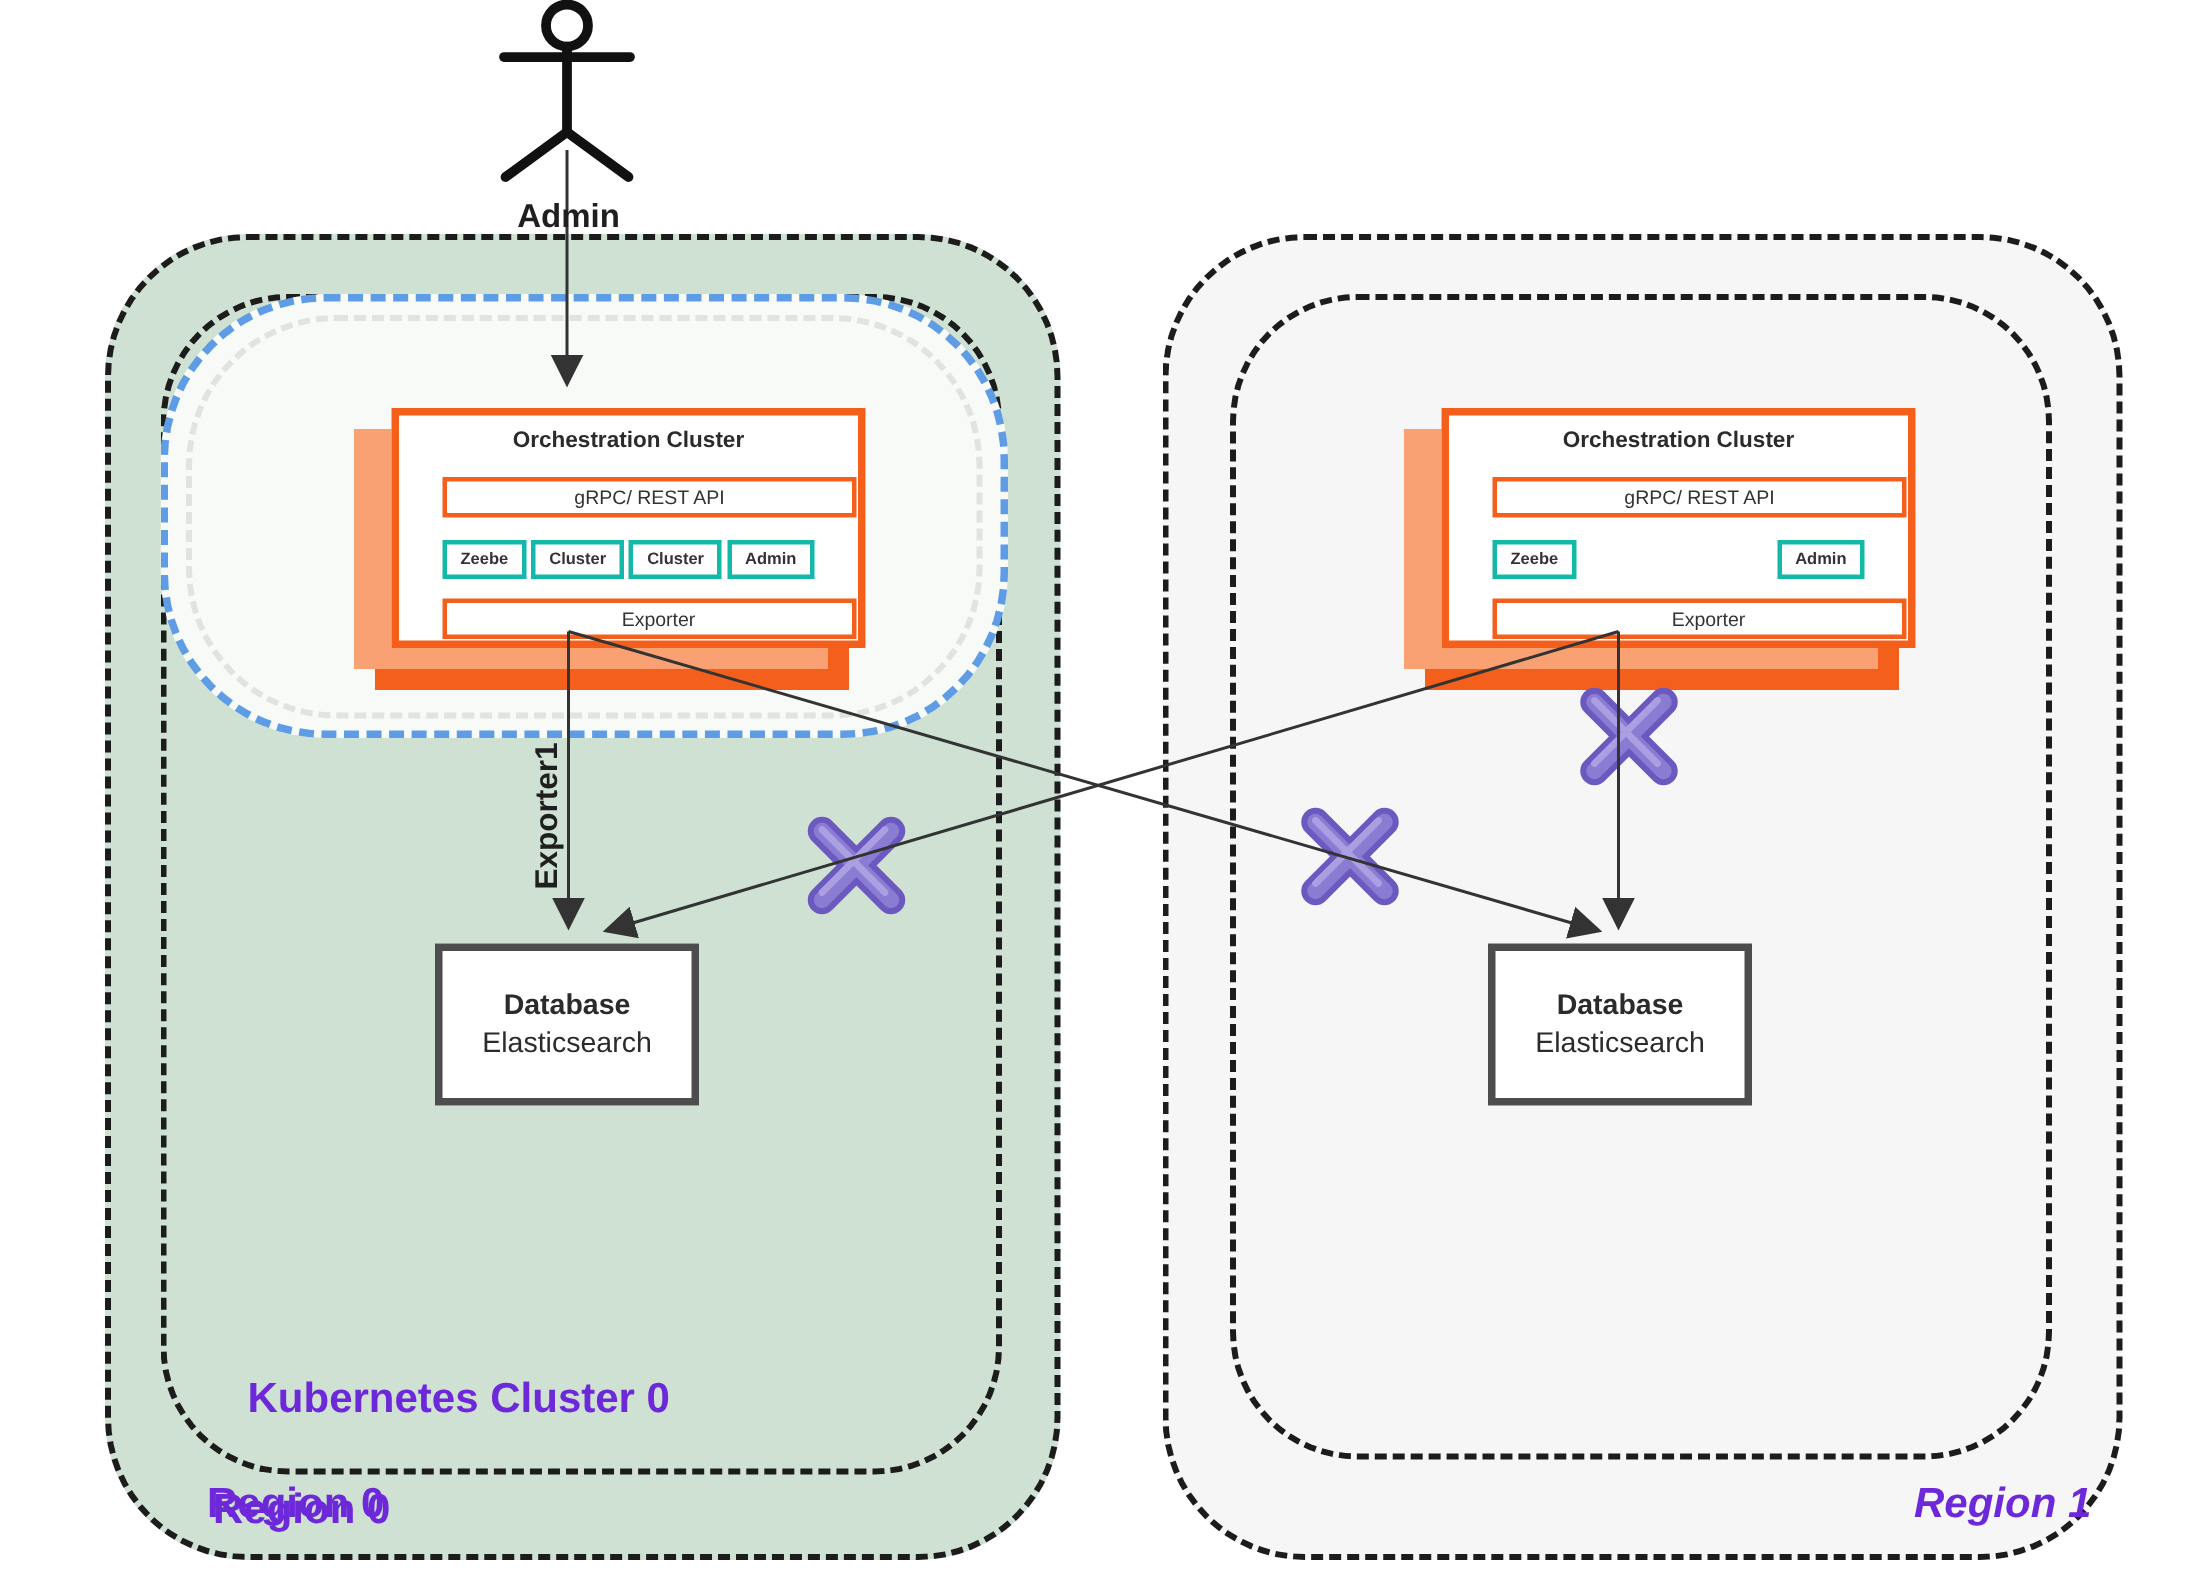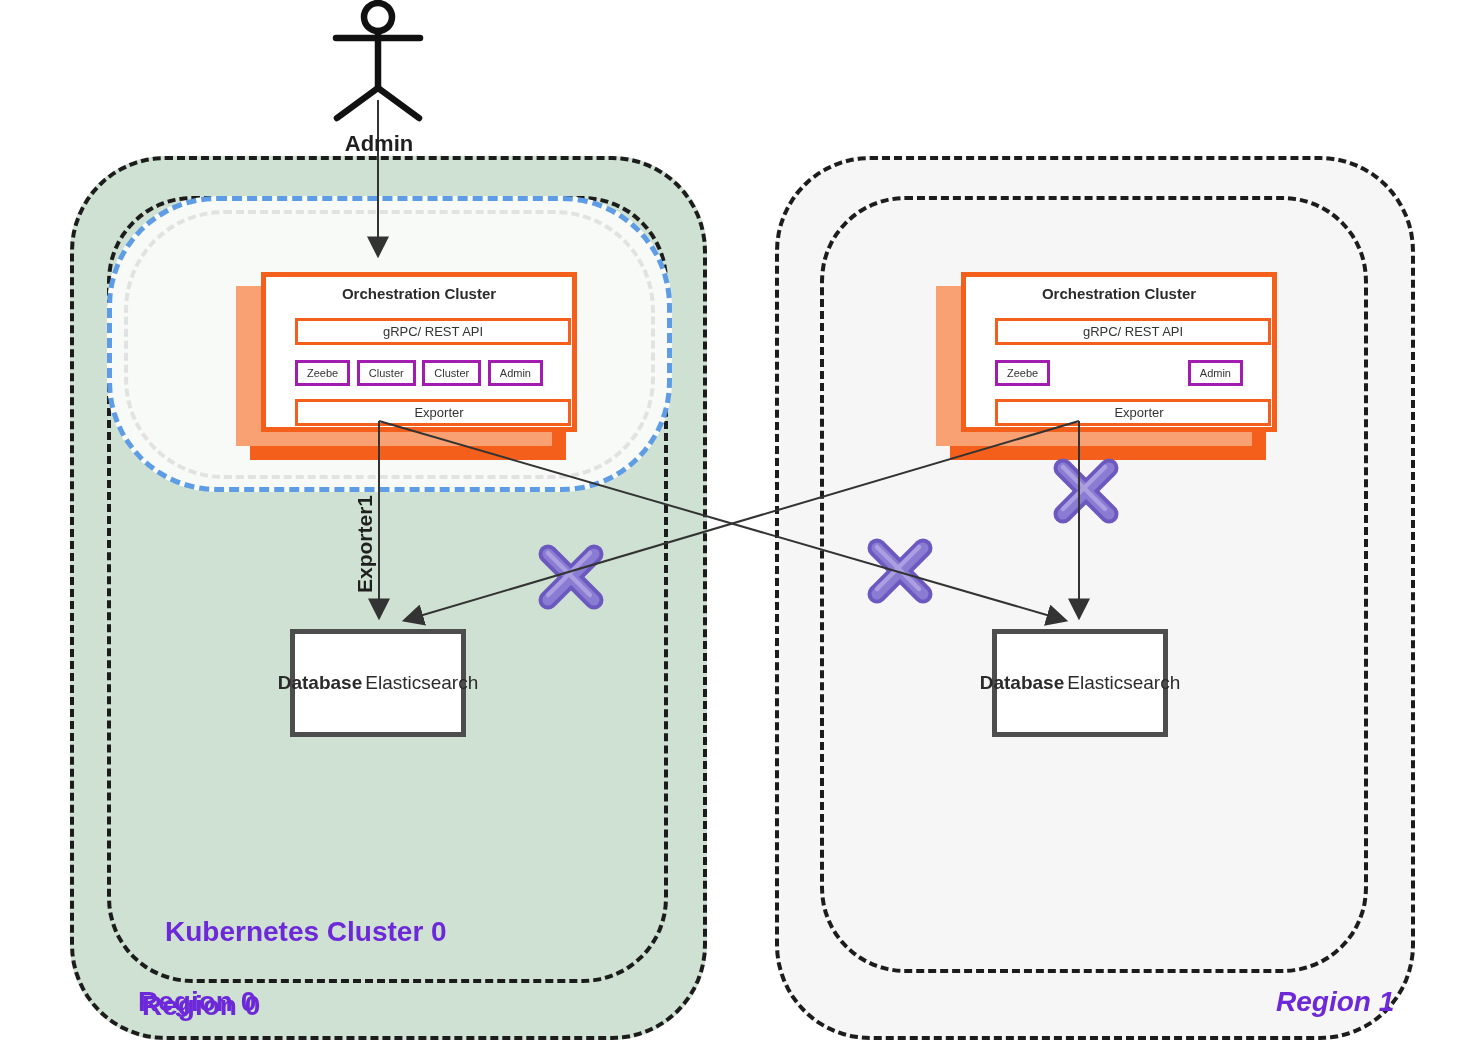--- a/index.html
+++ b/index.html
@@ -43,26 +43,26 @@
   .oc-main  { left:0; top:0; background:#ffffff; border:5px solid #f4601c;margin-left:39px; }
   .oc-title { position:absolute; left:0; right:0; top:8px; text-align:center;
               font-size:15px; font-weight:bold; color:#2b2b2b; }
   .oc-bar { position:absolute; left:29px; width:276px; height:27px; border:3px solid #f4601c;
             background:#fff; display:flex; align-items:center; justify-content:center;
             font-size:13px; color:#333; }
   .oc-api { top:41px; }
   .oc-exp { top:122px;padding-left:12px; }
   .chip-row { position:absolute; left:29px; right:29px; top:83px; height:26px;
               display:flex; justify-content:space-between; align-items:center; }
-  .chip { border:3px solid #a21caf; background:#fff; height:26px; padding:0 9px;
-          display:flex; align-items:center; font-size:11px; color:#333; }
+  .chip { border:3px solid #14b8a6; background:#fff; height:26px; padding:0 9px;
+          display:flex; align-items:center; font-size:11px; color:#333;font-weight:bold; }
 
   
   .db { position:absolute; width:176px; height:108px; background:#ffffff;
-        border:5px solid #4d4d4d; display:flex; 
+        border:5px solid #4d4d4d; display:flex; flex-direction:column;
         align-items:center; justify-content:center; gap:3px; }
   .db0 { left:290px; top:629px; }
   .db1 { left:992px; top:629px; }
   .db-name { font-size:19px; font-weight:bold; color:#2b2b2b; }
   .db-engine { font-size:19px; color:#2b2b2b; }
 
   
   .overlay { position:absolute; left:0; top:0; z-index:5; pointer-events:none; }
   .edge { stroke:#333333; stroke-width:2; fill:none; }
   .actor { stroke:#111111; stroke-width:6.5; fill:none; stroke-linecap:round; }

